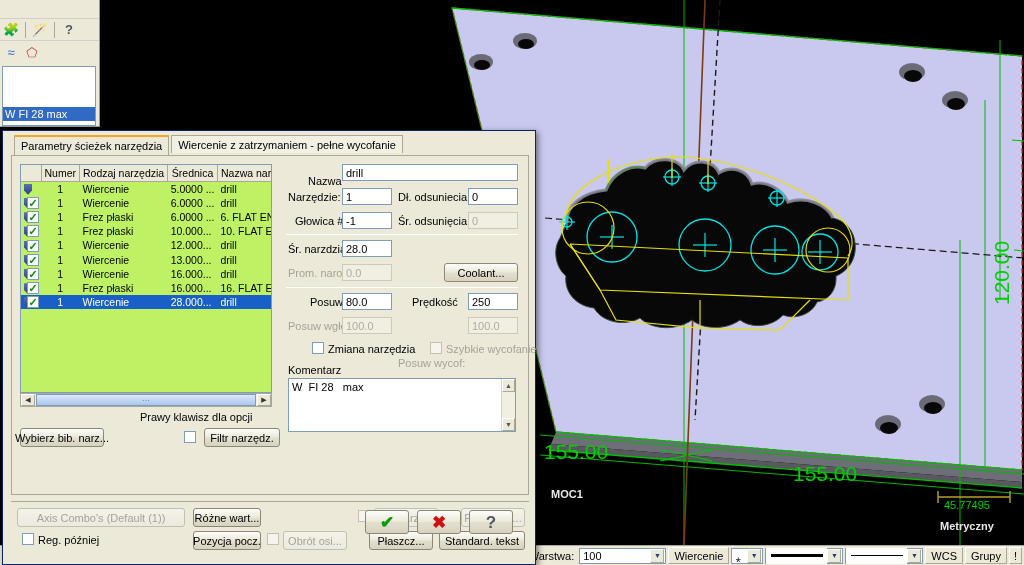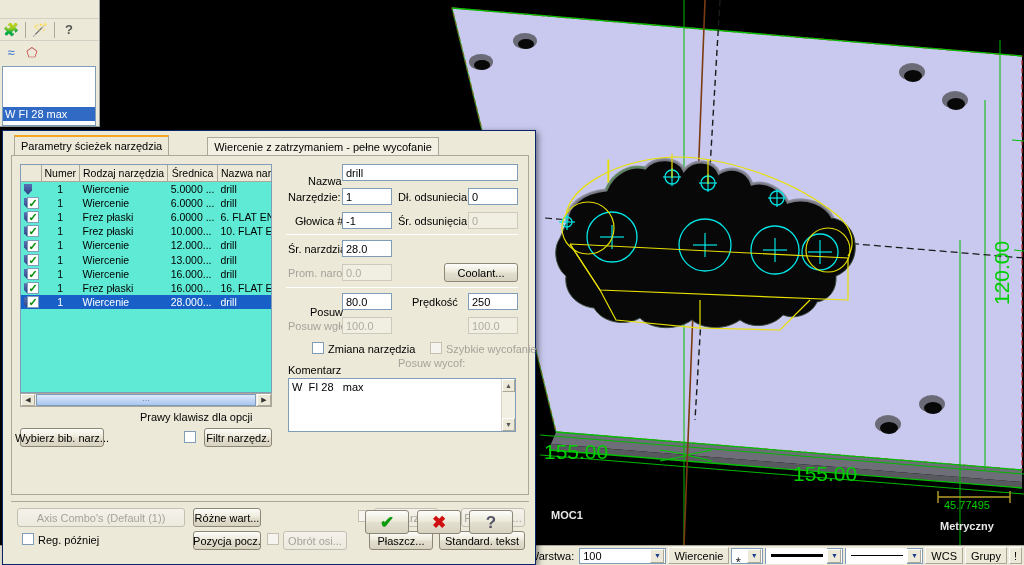--- a/index.html
+++ b/index.html
@@ -109,21 +109,21 @@
     width: 19px; height: 17px; border-radius: 3px;
     background: linear-gradient(180deg,#f08e7d 0%,#dc3a22 40%,#b11c07 100%);
     border: 1px solid #8a2a14;
     color: #fff; font-size: 12px; font-weight: bold;
     display: flex; align-items: center; justify-content: center;
     line-height: 1;
   }
   #dlg-body { padding: 4px 4px 0 4px; position: relative; height: 411px; }
 
   
-  #tabs { display: flex; align-items: flex-end; height: 20px; padding-left: 7px; gap: 36px; }
+  #tabs { display: flex; align-items: flex-start; height: 20px; padding-left: 7px; }
   .tab {
     height: 18px; padding: 0 6px; font-size: 11px; color: #000;
     display: flex; align-items: center;
     background: #f2efe3;
     border: 1px solid #aca899; border-bottom: none;
     margin-right: 2px;
     white-space: nowrap;
   }
   .tab.active {
     background: #ece9d8; height: 20px;
@@ -132,21 +132,21 @@
     position: relative; z-index: 2;
   }
   #tab-content {
     position: absolute; left: 8px; top: 24px; width: 518px; height: 340px;
     background: #ece9d8; border: 1px solid #aca899;
   }
 
   
   #tool-table-wrap {
     position: absolute; left: 8px; top: 8px; width: 252px; height: 229px;
-    background: #5eead4; border: 1px solid #7f9db9; overflow: hidden;
+    background: #bef264; border: 1px solid #7f9db9; overflow: hidden;
   }
   #tool-table { width: 100%; border-collapse: collapse; font-size: 10.5px; }
   #tool-table thead th {
     background: #ece9d8; border-right: 1px solid #aca899; border-bottom: 1px solid #aca899;
     font-weight: normal; font-size: 10.5px; color: #000;
     height: 16px; padding: 0 3px; text-align: center; white-space: nowrap;
   }
   #tool-table tbody td {
     height: 14px; padding: 0 3px; white-space: nowrap; color: #000;
     font-size: 10.5px; line-height: 14px;
@@ -372,21 +372,21 @@
       <g stroke="#00c000" stroke-width="1">
         <line x1="1012" y1="140" x2="1024" y2="141"></line>
         <line x1="1014" y1="250" x2="1024" y2="251"></line>
       </g>
     </svg>
 
     <div class="dim-text" style="left:544px; top:440px;">155.00</div>
     <div class="dim-text" style="left:793px; top:462px;">155.00</div>
     <div class="dim-text" style="left:990px; top:305px; transform: rotate(-90deg); transform-origin: left top;">120.00</div>
 
-    <div class="cad-label" style="left:551px; top:509px;">MOC1</div>
+    <div class="cad-label" style="left:551px; top:488px;">MOC1</div>
     <div class="dim-text small" style="left:944px; top:499px; color:#00d000;">45.77495</div>
     <div class="cad-label" style="left:940px; top:520px;">Metryczny</div>
   </div>
 
   <div id="status-bar">
     <div id="status-bar-left-pad"></div>
     <div class="sb-arrow">▼</div>
     <div class="sb-layercolor">10</div>
     <div class="sb-arrow" style="background:transparent;border:none;color:#000;">▼</div>
     <div class="sb-label">Warstwa:</div>
@@ -528,21 +528,21 @@
         <div id="h-scroll">
           <span class="sb-ar">◀</span>
           <span class="sb-thumb">⋯</span>
           <span class="sb-ar">▶</span>
         </div>
 
         <div class="hint-text">Prawy klawisz dla opcji</div>
 
         <div class="btn" style="position:absolute;left:8px;top:272px;width:84px;height:19px;">Wybierz bib. narz...</div>
         <span class="chk" style="position:absolute;left:172px;top:275px;"></span>
-        <div class="btn" style="position:absolute;left:192px;top:272px;width:68px;height:19px;">Filtr narzędz.</div>
+        <div class="btn" style="position:absolute;left:192px;top:272px;width:76px;height:19px;">Filtr narzędz.</div>
 
         <div id="right-panel">
 
           <span class="lbl rp" style="left:24px;top:5px;margin-top:8px;">Nazwa</span>
           <div class="field rp" style="left:58px;top:2px;width:176px;">drill</div>
 
           <span class="lbl rp" style="left:4px;top:29px;">Narzędzie:</span>
           <div class="field rp" style="left:58px;top:26px;width:50px;">1</div>
           <span class="lbl rp" style="left:114px;top:29px;">Dł. odsuniecia:</span>
           <div class="field rp" style="left:184px;top:26px;width:50px;">0</div>
@@ -556,21 +556,21 @@
 
           <span class="lbl rp" style="left:4px;top:81px;">Śr. narzdzia:</span>
           <div class="field rp" style="left:58px;top:78px;width:50px;">28.0</div>
 
           <span class="lbl disabled rp" style="left:4px;top:105px;">Prom. naroża:</span>
           <div class="field disabled rp" style="left:58px;top:102px;width:50px;">0.0</div>
           <div class="btn rp" style="left:160px;top:101px;width:74px;height:19px;">Coolant...</div>
 
           <div class="groove" style="left:2px;top:125px;width:232px;"></div>
 
-          <span class="lbl rp" style="left:26px;top:144px;">Posuw</span>
+          <span class="lbl rp" style="left:26px;top:134px;">Posuw</span>
           <div class="field rp" style="left:58px;top:131px;width:50px;">80.0</div>
           <span class="lbl rp" style="left:128px;top:134px;">Prędkość</span>
           <div class="field rp" style="left:184px;top:131px;width:50px;">250</div>
 
           <span class="lbl disabled rp" style="left:4px;top:158px;">Posuw wgłęb:</span>
           <div class="field disabled rp" style="left:58px;top:155px;width:50px;">100.0</div>
           <span class="lbl disabled rp" style="left:114px;top:158px;margin-top:37px;">Posuw wycof:</span>
           <div class="field disabled rp" style="left:184px;top:155px;width:50px;">100.0</div>
 
           <span class="chk rp" style="left:28px;top:180px;"></span>

